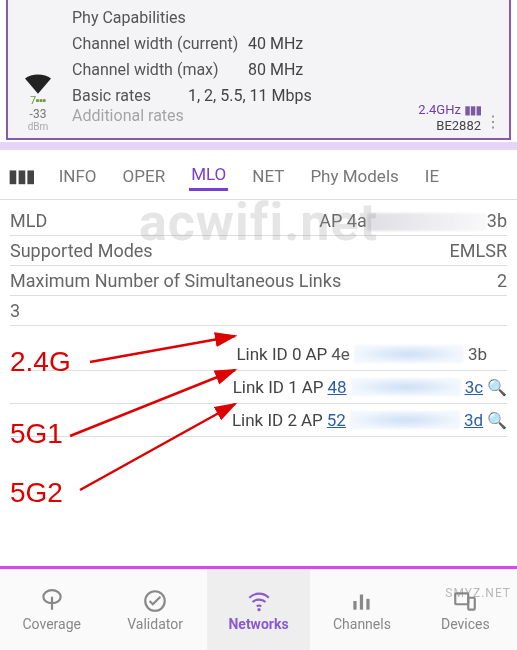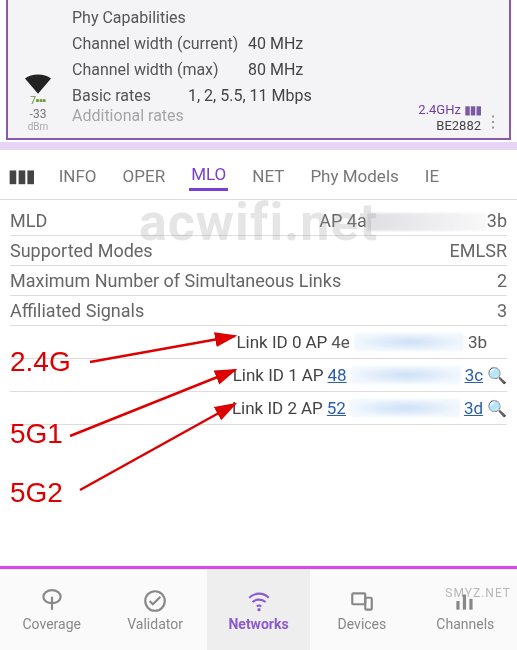--- a/index.html
+++ b/index.html
@@ -80,21 +80,21 @@
     justify-content: space-between;
     align-items: center;
     padding: 4px 0;
     border-bottom: 1px solid #ddd;
     font-size: 18px;
     color:#666;
   }
   .info-row .label { }
   .info-row .value { text-align:center; }
   .affiliated-list {
-    margin-top:0;
+    margin-top:12px;
   }
   .link-row {
     display:flex;
     justify-content:flex-end;
     align-items:center;
     padding: 6px 0;
     border-bottom:1px solid #ddd;
     font-size:17px;
     gap:4px;
   }
@@ -242,21 +242,20 @@
   </div>
   <div class="info-row">
     <span class="label">Supported Modes</span>
     <span class="value">EMLSR</span>
   </div>
   <div class="info-row">
     <span class="label">Maximum Number of Simultaneous Links</span>
     <span class="value">2</span>
   </div>
   <div class="info-row">
-    <span class="label">Affiliated Signals</span>
     <span class="value">3</span>
   </div>
 
   <div class="affiliated-list">
     <div class="link-row">
       <span>Link ID 0</span>
       <span>AP</span>
       <span class="mac-head">4e</span>
       <span class="mac-blur"></span>
       <span class="mac-tail">3b</span>
@@ -315,28 +314,28 @@
   </div>
   <div class="nav-item active">
     <svg viewBox="0 0 24 24">
         <path d="M3 9 C8 4 16 4 21 9 M6 13 C9 10 15 10 18 13 M10 17 C11 16 13 16 14 17" fill="none" stroke="#8a5ad0" stroke-width="2"></path>
         <circle cx="12" cy="20" r="1.5" fill="#8a5ad0"></circle>
       </svg>
     <span>Networks</span>
   </div>
   <div class="nav-item">
     <svg viewBox="0 0 24 24">
-        <rect x="3" y="5" width="12" height="10" rx="1" fill="none" stroke="#888" stroke-width="2"></rect>
-        <rect x="15" y="9" width="6" height="11" rx="1" fill="none" stroke="#888" stroke-width="2"></rect>
-      </svg>
-    <span>Devices</span>
-  </div>
-  <div class="nav-item">
-    <svg viewBox="0 0 24 24">
         <rect x="4" y="12" width="3" height="8" fill="#888"></rect>
         <rect x="10" y="6" width="3" height="14" fill="#888"></rect>
         <rect x="16" y="10" width="3" height="10" fill="#888"></rect>
       </svg>
     <span>Channels</span>
   </div>
+  <div class="nav-item">
+    <svg viewBox="0 0 24 24">
+        <rect x="3" y="5" width="12" height="10" rx="1" fill="none" stroke="#888" stroke-width="2"></rect>
+        <rect x="15" y="9" width="6" height="11" rx="1" fill="none" stroke="#888" stroke-width="2"></rect>
+      </svg>
+    <span>Devices</span>
+  </div>
 </div>
 
 <div class="wm2">SMYZ.NET</div>
 
 </body></html>

